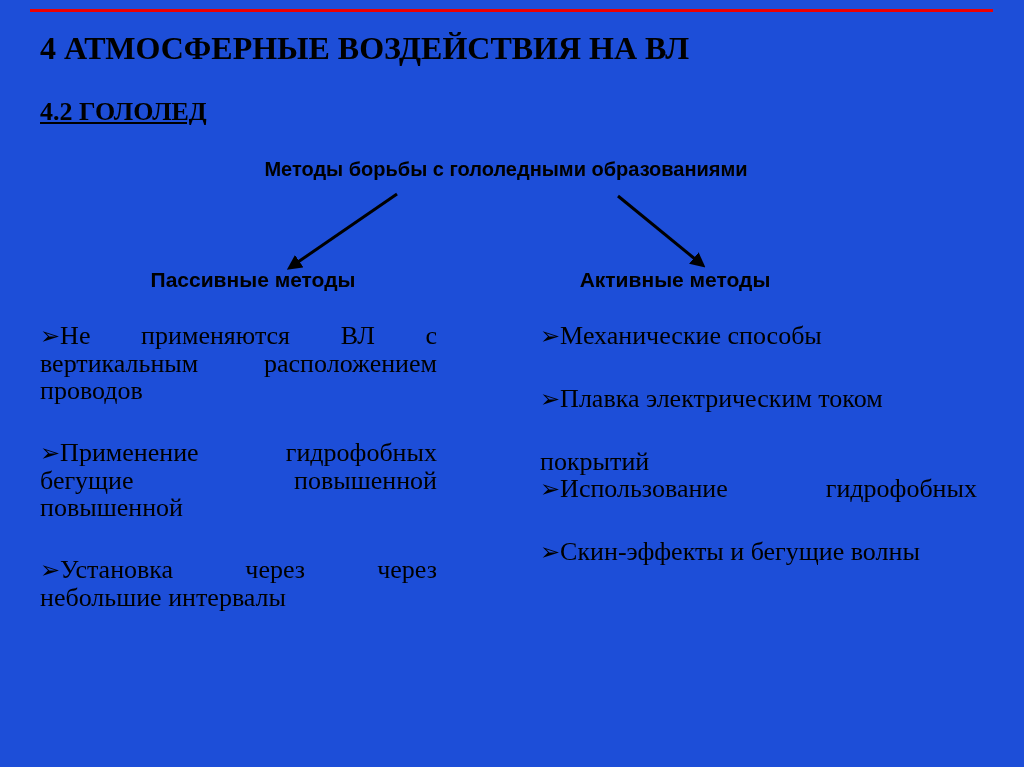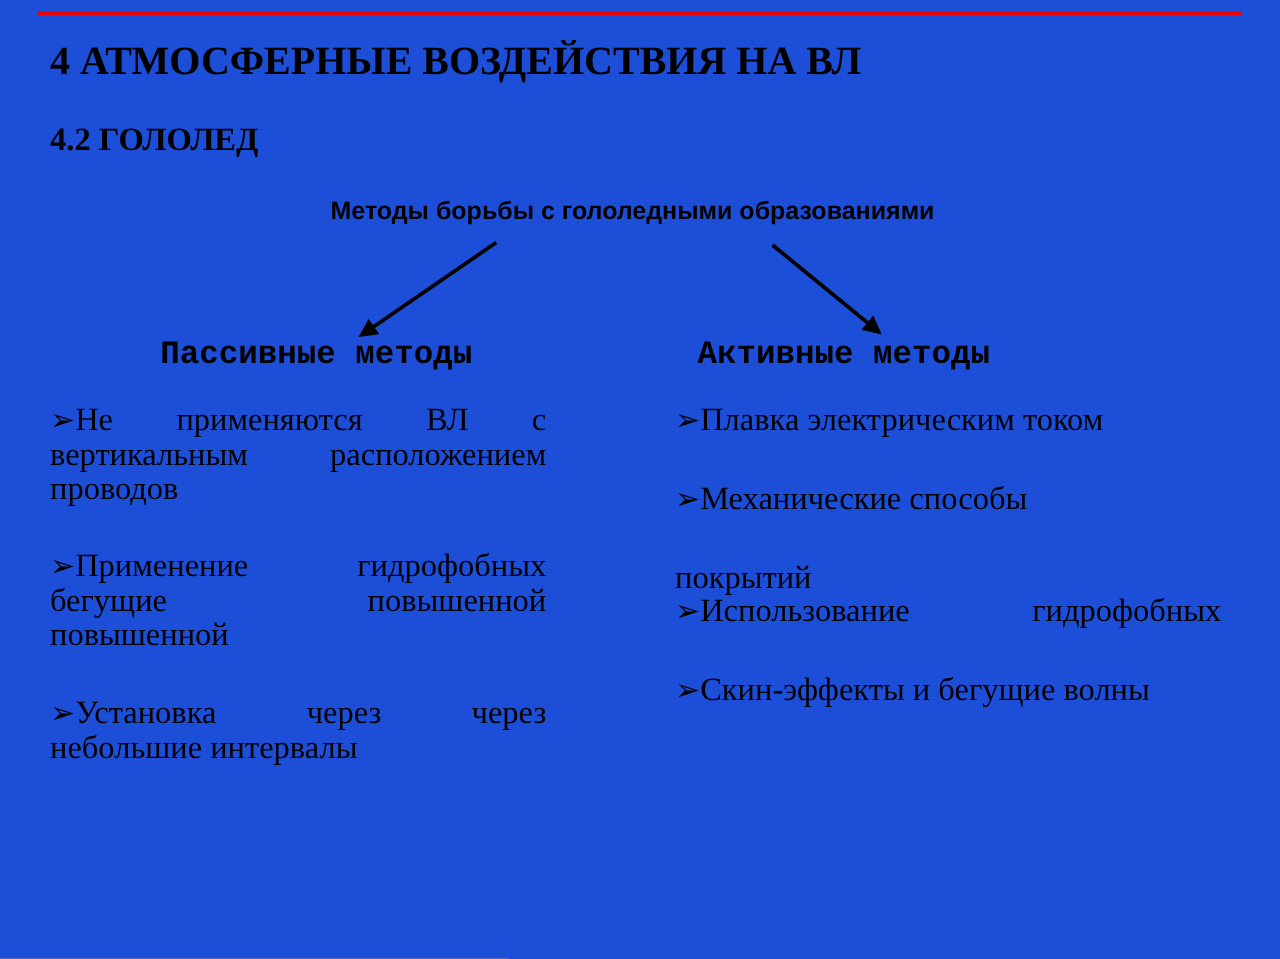--- a/index.html
+++ b/index.html
@@ -35,20 +35,21 @@
   }
   .slide-subtitle {
     position: absolute;
     top: 97px;
     left: 40px;
     margin: 0;
     font-family: "Liberation Serif", serif;
     font-size: 26px;
     font-weight: bold;
     white-space: nowrap;
+    text-decoration: underline;
   }
   .diagram-heading {
     position: absolute;
     top: 158px;
     left: 0;
     width: 1012px;
     text-align: center;
     font-family: "Liberation Sans", sans-serif;
     font-size: 20px;
     font-weight: bold;
@@ -57,22 +58,22 @@
   .arrows-layer {
     position: absolute;
     top: 0; left: 0;
     width: 1024px; height: 767px;
     pointer-events: none;
   }
   .colheader {
     position: absolute;
     top: 268px;
     transform: translateX(-50%);
-    font-family: Liberation Mono, monospace;
-    font-size: 26px;
+    font-family: Liberation Sans, sans-serif;
+    font-size: 21px;
     font-weight: bold;
     white-space: nowrap;
   }
   .colheader.left  { left: 253px; }
   .colheader.right { left: 675px; }
   .col {
     position: absolute;
     top: 322px;
     font-size: 26px;
     line-height: 27px;
@@ -139,25 +140,25 @@
     <div class="bullet">
       <div class="line just"><span class="bchar">➢</span><span>Установка через через</span></div>
       <div class="line lastl">небольшие интервалы</div>
     </div>
 
   </div>
 
   <div class="col rightcol">
 
     <div class="bullet">
-      <div class="line lastl"><span class="bchar">➢</span><span>Плавка электрическим током</span></div>
+      <div class="line lastl"><span class="bchar">➢</span><span>Механические способы</span></div>
     </div>
 
     <div class="bullet">
-      <div class="line lastl"><span class="bchar">➢</span><span>Механические способы</span></div>
+      <div class="line lastl"><span class="bchar">➢</span><span>Плавка электрическим током</span></div>
     </div>
 
     <div class="bullet">
       <div class="line lastl">покрытий</div>
       <div class="line just"><span class="bchar">➢</span><span>Использование гидрофобных</span></div>
     </div>
 
     <div class="bullet">
       <div class="line lastl"><span class="bchar">➢</span><span>Скин-эффекты и бегущие волны</span></div>
     </div>

